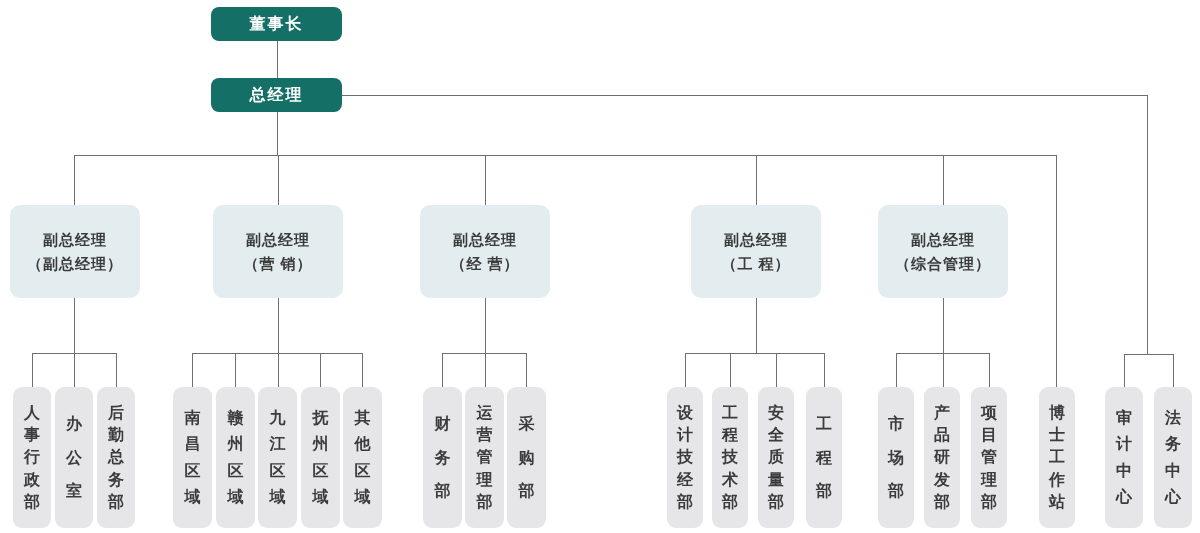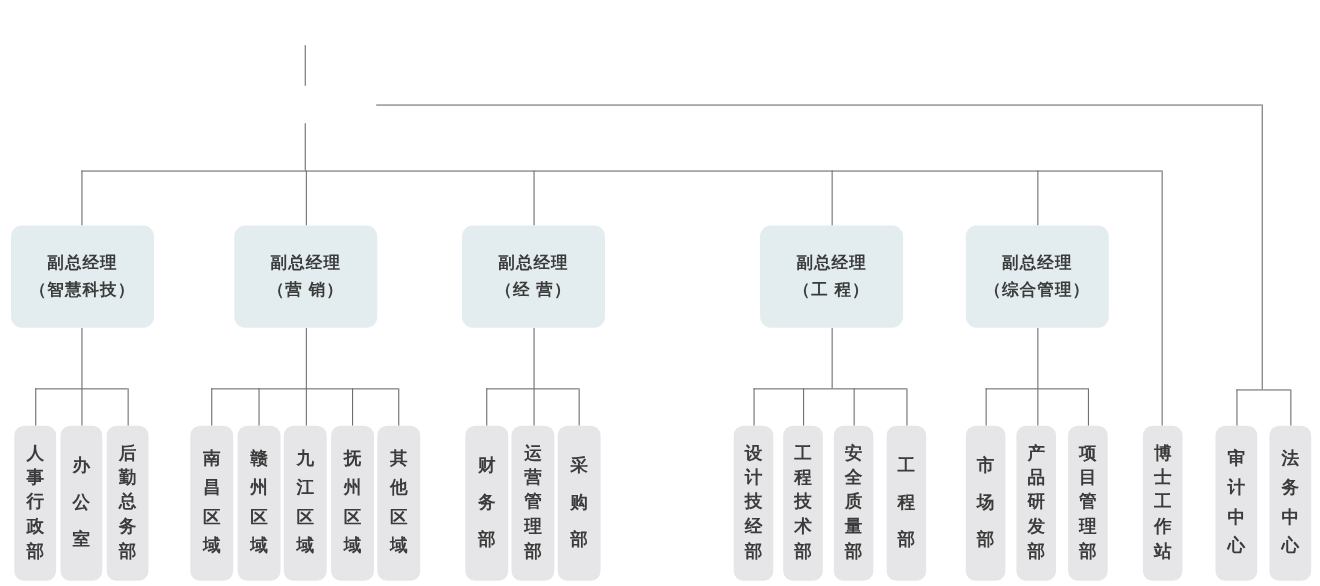--- a/index.html
+++ b/index.html
@@ -79,24 +79,30 @@
   <div class="v" style="left:685px;top:353px;height:34px"></div>
   <div class="v" style="left:730px;top:353px;height:34px"></div>
   <div class="v" style="left:776px;top:353px;height:34px"></div>
   <div class="v" style="left:824px;top:353px;height:34px"></div>
 
   <div class="v" style="left:943px;top:298px;height:89px"></div>
   <div class="h" style="left:896px;top:353px;width:93px"></div>
   <div class="v" style="left:896px;top:353px;height:34px"></div>
   <div class="v" style="left:989px;top:353px;height:34px"></div>
 
+  <div class="top-node" style="left:211px;top:7px">
+    <span>董事长</span>
+  </div>
+  <div class="top-node" style="left:211px;top:78px">
+    <span>总经理</span>
+  </div>
 
   <div class="deputy" style="left:10px;top:205px">
     <div class="line1">副总经理</div>
-    <div class="line2">（智慧科技）</div>
+    <div class="line2">（副总经理）</div>
   </div>
   <div class="deputy" style="left:213px;top:205px">
     <div class="line1">副总经理</div>
     <div class="line2">（营 销）</div>
   </div>
   <div class="deputy" style="left:420px;top:205px">
     <div class="line1">副总经理</div>
     <div class="line2">（经 营）</div>
   </div>
   <div class="deputy" style="left:691px;top:205px">

